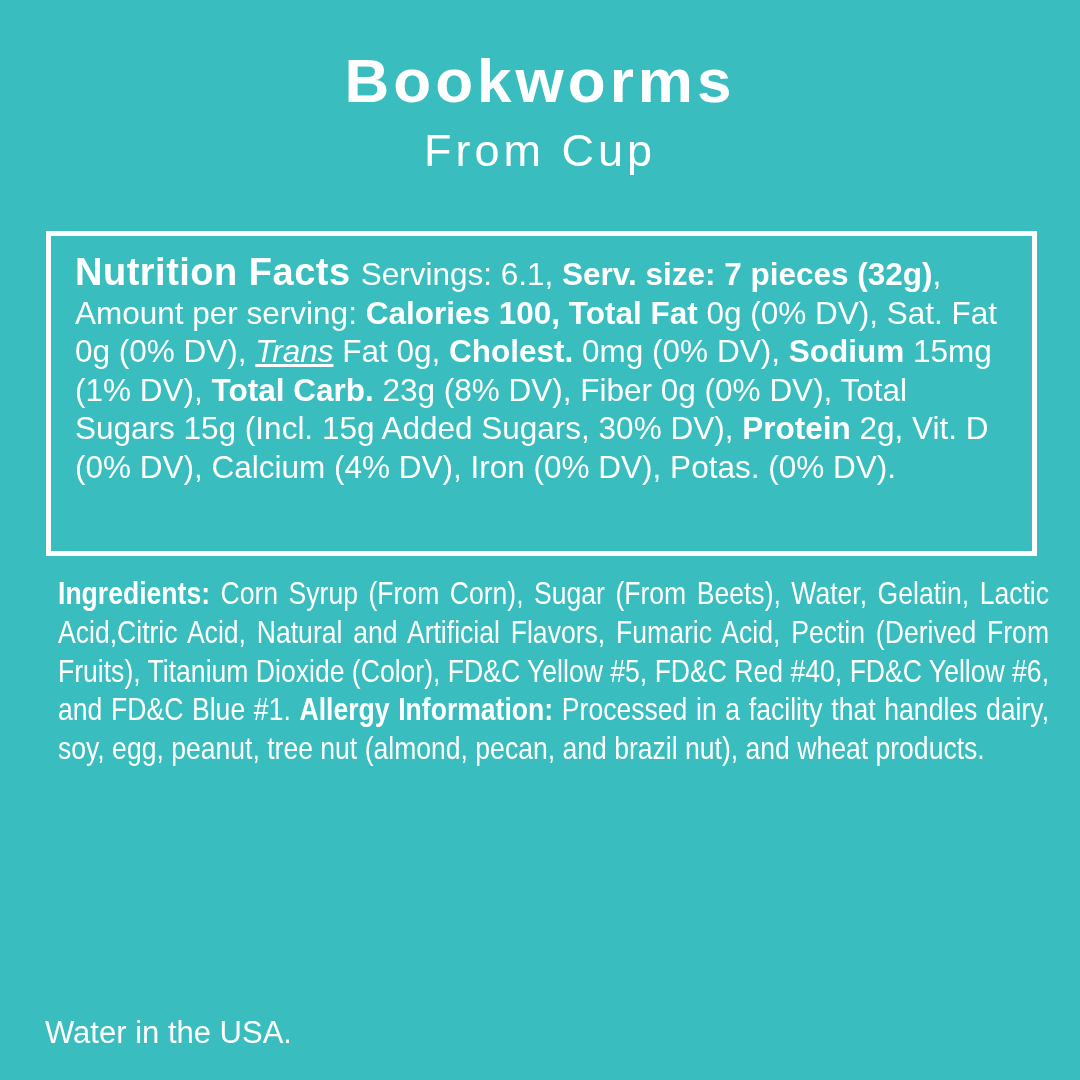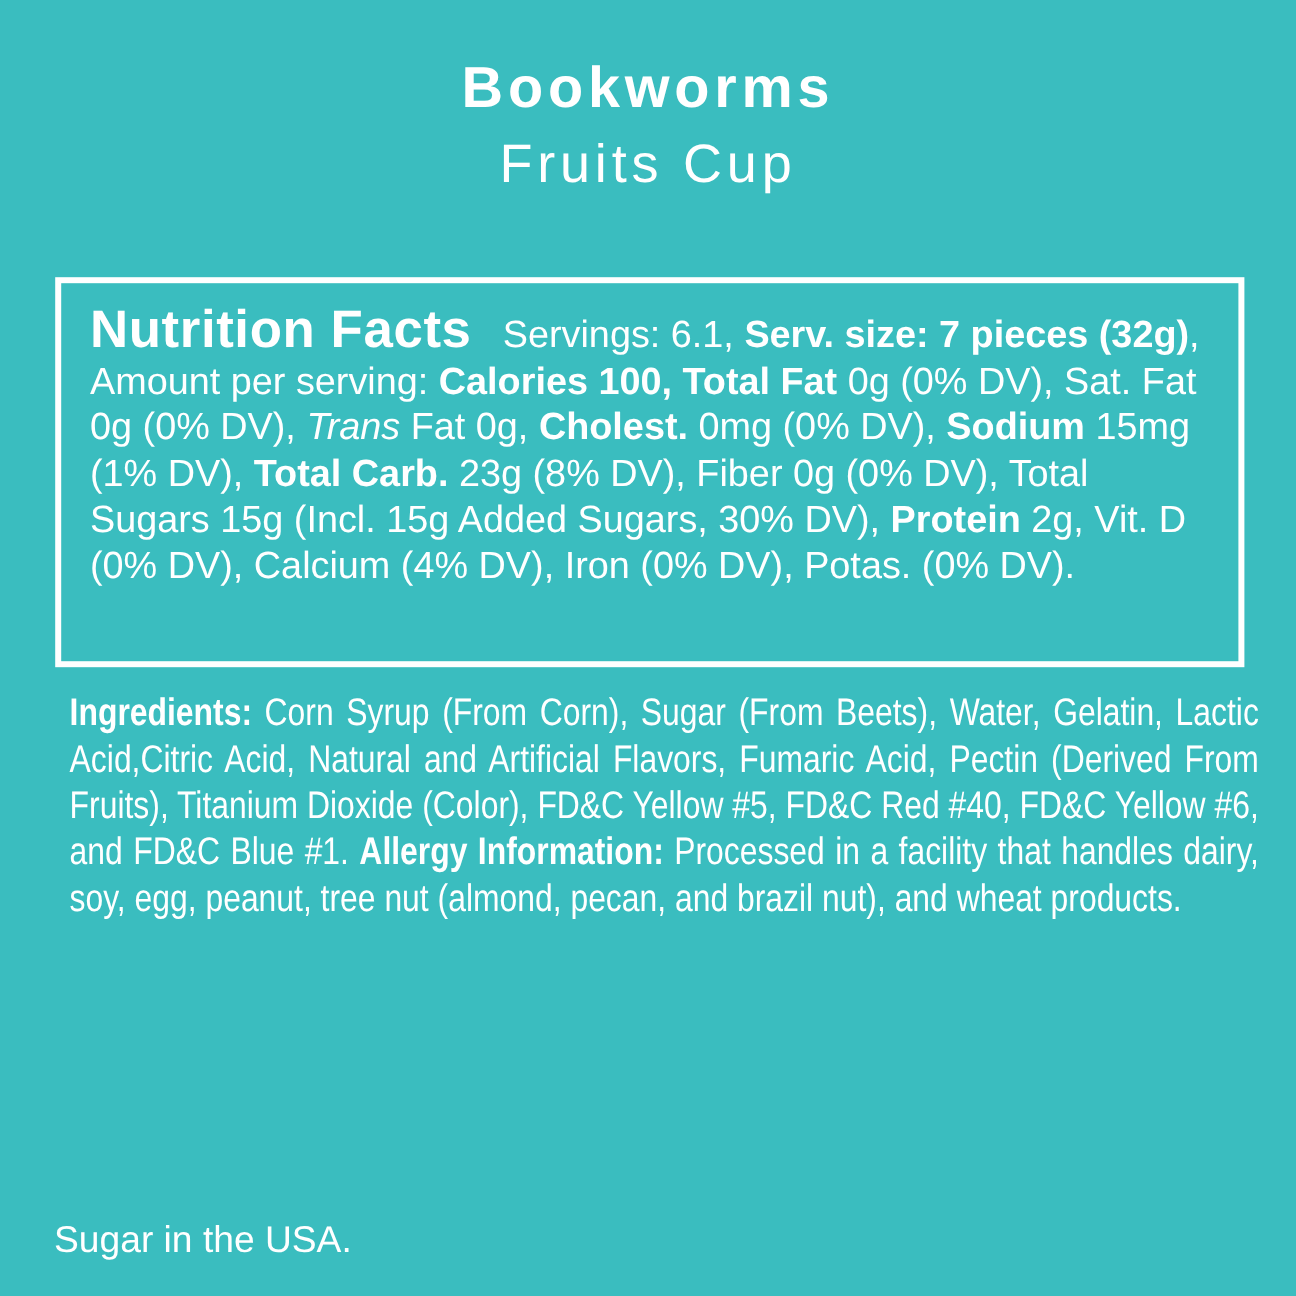--- a/index.html
+++ b/index.html
@@ -20,21 +20,21 @@
   }
   .header {
     position: absolute;
     top: 50px;
     left: 0;
     width: 1080px;
     text-align: center;
   }
   .title {
     margin: 0;
-    font-size: 48px;
+    font-size: 62px;
     font-weight: 700;
     letter-spacing: 4px;
     line-height: 1;
   }
   .subtitle {
     margin: 16px 0 0 0;
     font-size: 45px;
     font-weight: 400;
     letter-spacing: 4px;
     line-height: 1;
@@ -48,29 +48,29 @@
     border: 5px solid #FFFFFF;
     box-sizing: border-box;
   }
   .nutrition-text {
     margin: 17px 24px 0 24px;
     font-size: 31.5px;
     line-height: 38.6px;
     text-align: left;
   }
   .nf-heading {
-    font-size: 44px;
+    font-size: 38px;
     font-weight: 700;
     letter-spacing: 0.5px;
-    margin-right: 26px;
+    margin-right: 10px;
     line-height: 1;
   }
   .seg-regular { font-weight: 400; text-align: center; }
   .seg-bold { font-weight: 700; }
-  .seg-italic { font-style: italic; font-weight: 400; }
+  .seg-italic { font-style: italic; font-weight: 400; text-decoration: underline; }
   .ingredients-wrap {
     position: absolute;
     left: 58px;
     top: 574px;
     width: 992px;
     height: 230px;
     overflow: visible;
   }
   .ingredients-text {
     margin: 0;
@@ -93,28 +93,28 @@
     line-height: 1.1;
   }
 </style>
 </head>
 <body>
 
 <div class="page">
 
   <div class="header">
     <h1 class="title">Bookworms</h1>
-    <h2 class="subtitle">Fruits Cup</h2>
+    <h2 class="subtitle">From Cup</h2>
   </div>
 
   <div class="nutrition-box">
     <p class="nutrition-text"><span class="nf-heading">Nutrition Facts</span><span><span class="seg-regular">Servings: 6.1, </span><span class="seg-bold">Serv. size: 7 pieces (32g)</span><span class="seg-regular">, Amount per serving: </span><span class="seg-bold">Calories 100, Total Fat </span><span class="seg-regular">0g (0% DV), Sat. Fat 0g (0% DV), </span><span class="seg-italic">Trans</span><span class="seg-regular"> Fat 0g, </span><span class="seg-bold">Cholest.</span><span class="seg-regular"> 0mg (0% DV), </span><span class="seg-bold">Sodium</span><span class="seg-regular"> 15mg (1% DV), </span><span class="seg-bold">Total Carb.</span><span class="seg-regular"> 23g (8% DV), Fiber 0g (0% DV), Total Sugars 15g (Incl. 15g Added Sugars, 30% DV), </span><span class="seg-bold">Protein</span><span class="seg-regular"> 2g, Vit. D (0% DV), Calcium (4% DV), Iron (0% DV), Potas. (0% DV).</span></span></p>
   </div>
 
   <div class="ingredients-wrap">
     <p class="ingredients-text"><span class="seg-bold">Ingredients: </span><span class="seg-regular">Corn Syrup (From Corn), Sugar (From Beets), Water, Gelatin, Lactic Acid,Citric Acid, Natural and Artificial Flavors, Fumaric Acid, Pectin (Derived From Fruits), Titanium Dioxide (Color), FD&amp;C Yellow #5, FD&amp;C Red #40, FD&amp;C Yellow #6, and FD&amp;C Blue #1. </span><span class="seg-bold">Allergy Information: </span><span class="seg-regular">Processed in a facility that handles dairy, soy, egg, peanut, tree nut (almond, pecan, and brazil nut), and wheat products.</span></p>
   </div>
 
   <div class="footer">
-    <p class="made-in">Sugar in the USA.</p>
+    <p class="made-in">Water in the USA.</p>
   </div>
 
 </div>
 
 </body></html>

